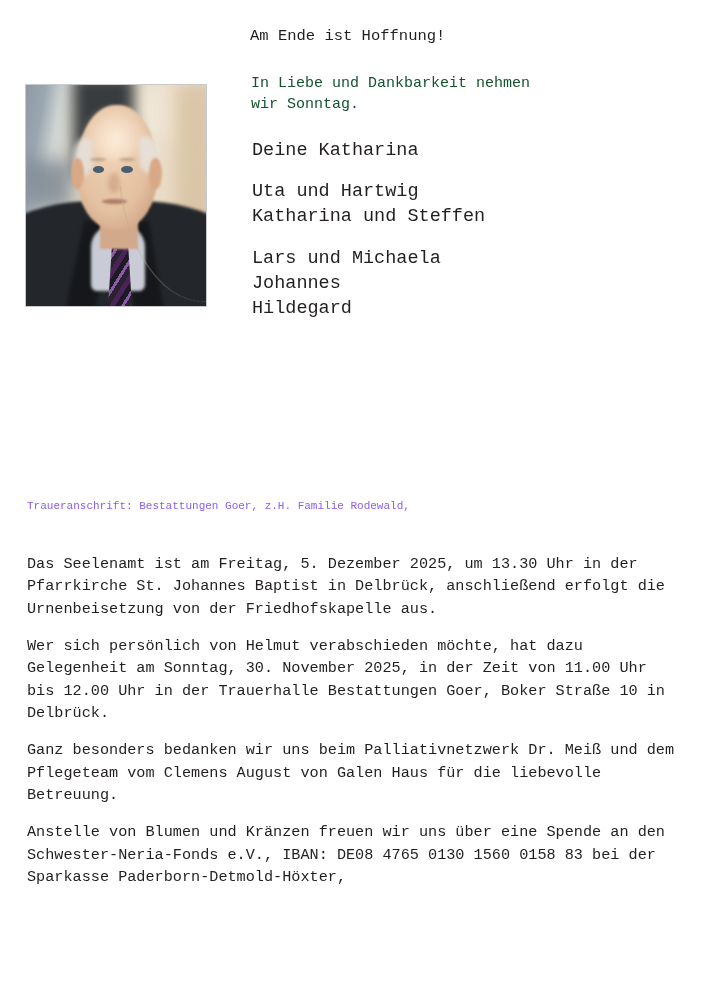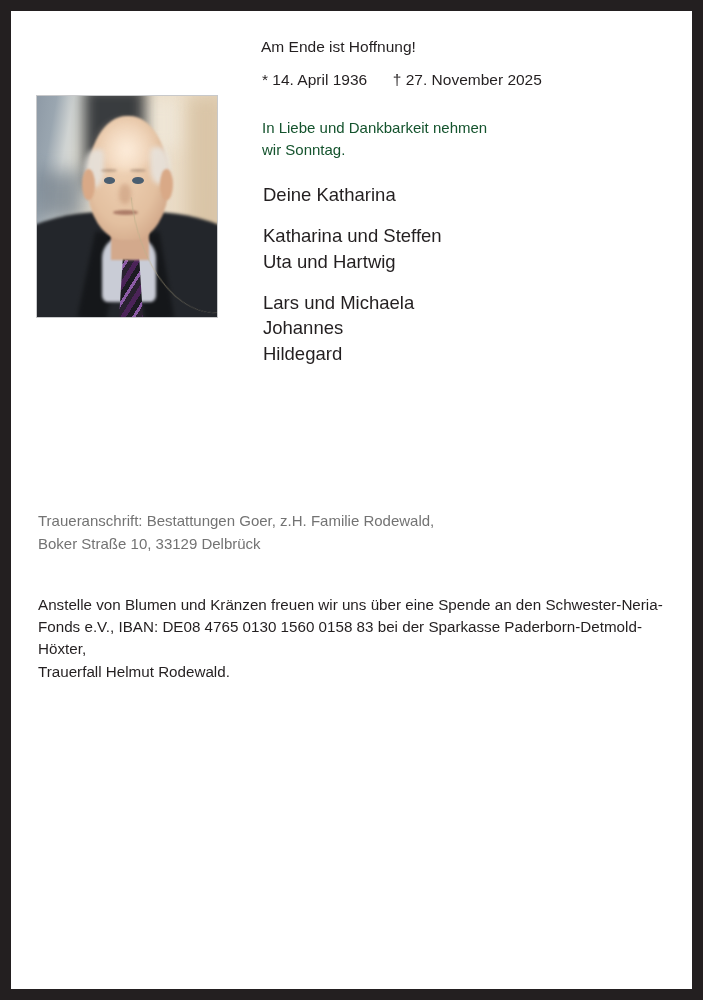--- a/index.html
+++ b/index.html
@@ -16,21 +16,21 @@
     color: #231f20;
   }
 
   
   .notice-frame {
     position: relative;
     box-sizing: border-box;
     width: 703px;
     height: 1000px;
     background: #231f20;
-    padding: 11px;
+    font-family: Liberation Mono, monospace;
   }
   .notice-page {
     position: relative;
     box-sizing: border-box;
     width: 100%;
     height: 100%;
     background: #ffffff;
   }
 
   
@@ -371,23 +371,23 @@
     font-size: 18.5px;
     line-height: 1.37;
     color: #231f20;
     white-space: nowrap;
   }
 
   
   .address-block {
     margin: 0;
     padding: 0 14px 0 27px;
-    font-size: 15px;
+    font-size: 11px;
     line-height: 1.55;
-    color: #737373;
+    color: #8b5cf6;
   }
   .address-line { white-space: nowrap; }
 
   
   .body-text {
     padding: 0 22px 0 27px;
   }
   .body-par {
     margin: 0 0 15px 0;
     font-size: 15.2px;
@@ -434,58 +434,52 @@
           <div class="mouth"></div>
 
           <div class="mic-wire"></div>
         </div>
       </div>
 
       <div class="head-text">
         <p class="motto">Am Ende ist Hoffnung!</p>
 
 
-        <p class="dates">
-          <span>*</span>
-          <span>14. April 1936</span>
-          <span class="sep"></span>
-          <span>†</span>
-          <span>27. November 2025</span>
-        </p>
 
         <p class="farewell">
           <span>In Liebe und Dankbarkeit nehmen</span><br>
           <span>wir Sonntag.</span>
         </p>
 
         <div class="mourners">
           <div class="mourner-group">
             <div class="mourner-line">Deine Katharina</div>
           </div>
           <div class="mourner-group">
+            <div class="mourner-line">Uta und Hartwig</div>
             <div class="mourner-line">Katharina und Steffen</div>
-            <div class="mourner-line">Uta und Hartwig</div>
           </div>
           <div class="mourner-group">
             <div class="mourner-line">Lars und Michaela</div>
             <div class="mourner-line">Johannes</div>
             <div class="mourner-line">Hildegard</div>
           </div>
         </div>
       </div>
     </div>
 
     <div style="height:98px"></div>
     <p class="address-block">
       <span class="address-line">Traueranschrift: Bestattungen Goer, z.H. Familie Rodewald,</span><br>
-      <span class="address-line">Boker Straße 10, 33129 Delbrück</span>
     </p>
 
     <div style="height:38px"></div>
     <div class="body-text">
+      <p class="body-par">Das Seelenamt ist am Freitag, 5. Dezember 2025, um 13.30 Uhr in der Pfarrkirche St. Johannes Baptist in Delbrück, anschließend erfolgt die Urnenbeisetzung von der Friedhofskapelle aus.</p>
+      <p class="body-par">Wer sich persönlich von Helmut verabschieden möchte, hat dazu Gelegenheit am Sonntag, 30. November 2025, in der Zeit von 11.00 Uhr bis 12.00 Uhr in der Trauerhalle Bestattungen Goer, Boker Straße 10 in Delbrück.</p>
+      <p class="body-par">Ganz besonders bedanken wir uns beim Palliativnetzwerk Dr. Meiß und dem Pflegeteam vom Clemens August von Galen Haus für die liebevolle Betreuung.</p>
       <p class="body-par">
         <span>Anstelle von Blumen und Kränzen freuen wir uns über eine Spende an den Schwester-Neria-Fonds e.V., IBAN: DE08 4765 0130 1560 0158 83 bei der Sparkasse Paderborn-Detmold-Höxter,</span><br>
-        <span>Trauerfall Helmut Rodewald.</span>
       </p>
     </div>
 
   </div>
 </div>
 
 </body></html>

